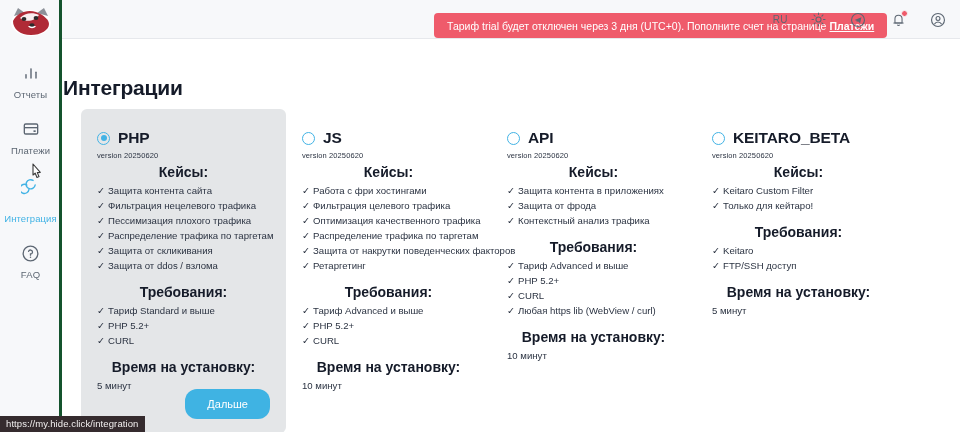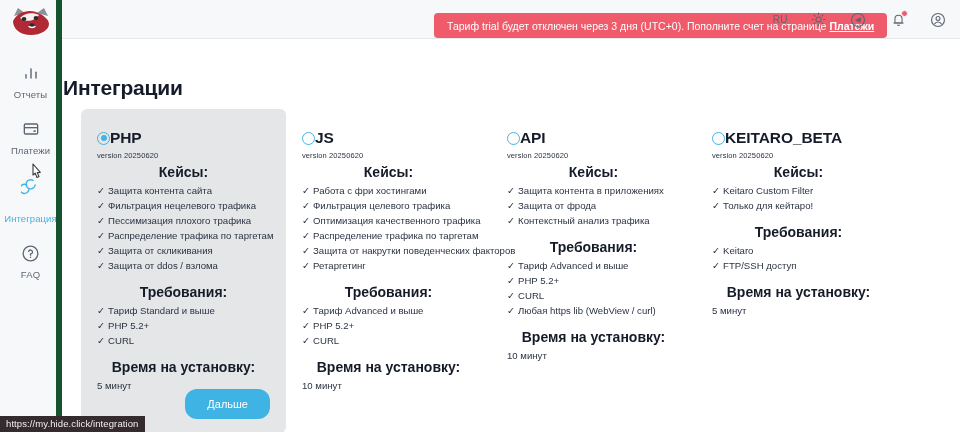--- a/index.html
+++ b/index.html
@@ -14,21 +14,21 @@
     width: 960px; height: 432px;
     background: #ffffff;
   }
 
   
   #sidebar {
     position: absolute;
     left: 0; top: 0;
     width: 62px; height: 432px;
     background: #f7f8fa;
-    border-right: 6px solid #14532d;
+    border-right: 3px solid #14532d;
     box-sizing: border-box;
   }
   #logo {
     position: absolute;
     left: 8px; top: 4px;
     width: 46px; height: 36px;
   }
   .nav-list {
     position: absolute;
     top: 52px; left: 0; width: 61px;
@@ -161,21 +161,21 @@
     min-height: 36px;
   }
   .card.selected {
     background: #e4e6e8;
     border-radius: 6px;
     padding-bottom: 40px;
   }
   .card-head {
     display: flex;
     align-items: center;
-    gap: 0;
+    gap: 8px;
     margin-bottom: 4px;
   }
   .radio {
     width: 13px; height: 13px;
     border-radius: 50%;
     border: 1.6px solid #42b3e5;
     box-sizing: border-box;
     display: flex; align-items: center; justify-content: center;
     flex-shrink: 0;
     cursor: pointer;

